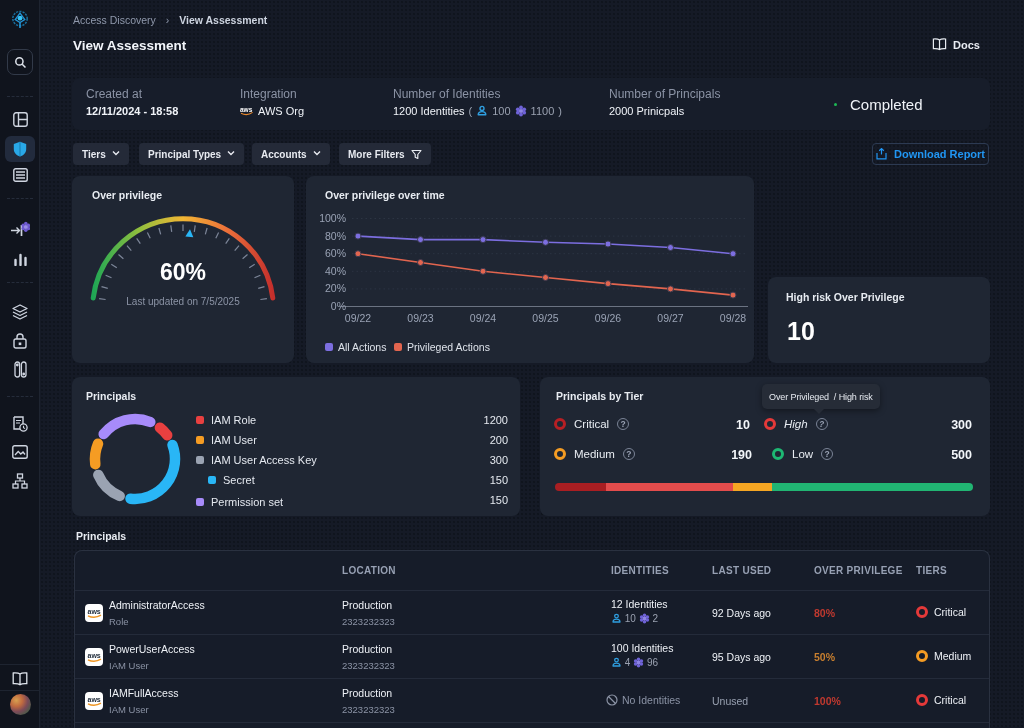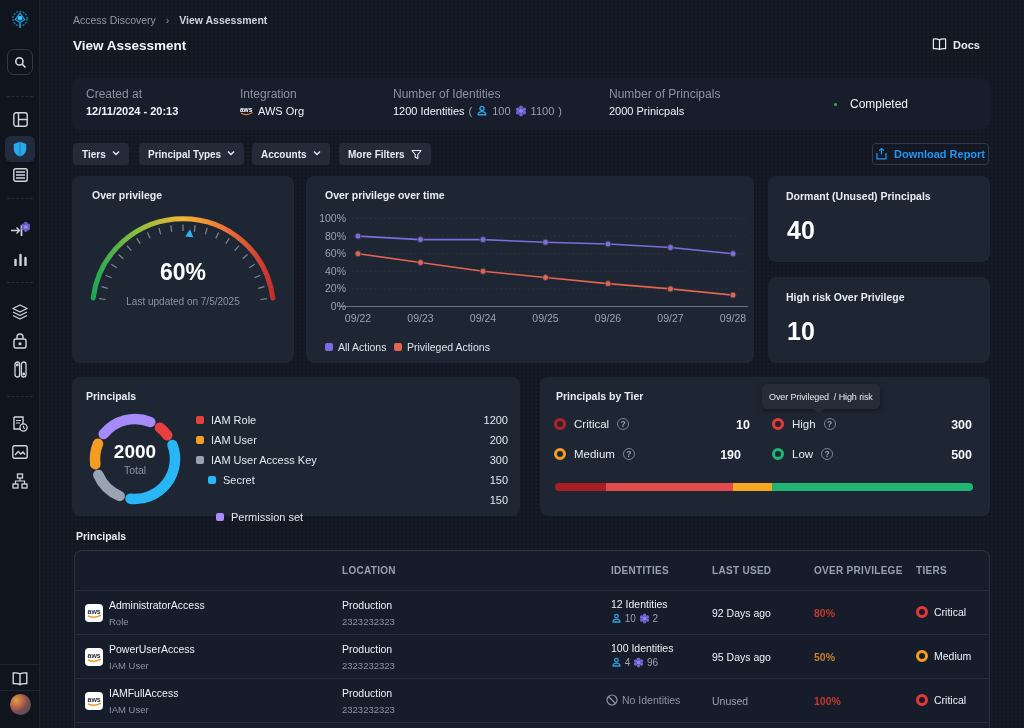--- a/index.html
+++ b/index.html
@@ -112,21 +112,21 @@
 <div id="main">
   <div id="breadcrumb">Access Discovery <span class="sep">›</span> <span class="cur">View Assessment</span></div>
   <div id="pagetitle">View Assessment</div>
   <div id="docsbtn"><svg width="15" height="13" viewBox="0 0 15 13">
         <path d="M7.5 2 C6.2 0.9 4.2 0.8 1.4 1 L1.4 10.6 C4.2 10.4 6.2 10.6 7.5 11.6 C8.8 10.6 10.8 10.4 13.6 10.6 L13.6 1 C10.8 0.8 8.8 0.9 7.5 2 Z M7.5 2 L7.5 11.6" fill="none" stroke="#e8ecf2" stroke-width="1.2"></path>
       </svg>Docs</div>
 
   <div id="banner">
     <div class="bn-col" style="left:14px;">
       <div class="bn-label">Created at</div>
-      <div class="bn-value" style="font-weight:bold;">12/11/2024 - 20:13</div>
+      <div class="bn-value" style="font-weight:bold;">12/11/2024 - 18:58</div>
     </div>
     <div class="bn-col" style="left:168px;">
       <div class="bn-label">Integration</div>
       <div class="bn-value"><svg width="14" height="10" viewBox="0 0 14 10">
             <text x="0" y="6" font-size="6.5" font-weight="bold" fill="#fff" font-family="Liberation Sans">aws</text>
             <path d="M1 7.2 Q7 10.4 12.6 6.4" fill="none" stroke="#e8882d" stroke-width="1.1"></path>
           </svg>AWS Org</div>
     </div>
     <div class="bn-col" style="left:321px;">
       <div class="bn-label">Number of Identities</div>
@@ -149,21 +149,21 @@
           </svg>
         <span style="color:#9aa1b0;">1100</span> <span style="color:#9aa1b0;">)</span></div>
     </div>
     <div class="bn-col" style="left:537px;">
       <div class="bn-label">Number of Principals</div>
       <div class="bn-value">2000 Prinicpals</div>
     </div>
     <div id="bn-status" style="left:762px;">
         <span style="width:3px;height:3px;border-radius:50%;background:#1db954;display:inline-block;"></span>
       </div>
-    <div id="bn-status" style="left:778px; font-size:12px; color:#f0f3f8;">Completed</div>
+    <div id="bn-status" style="left:778px; font-size:15px; color:#f0f3f8;">Completed</div>
   </div>
 
   <div class="chip" style="left:33px;">Tiers <svg class="chev" viewBox="0 0 8 8">
         <path d="M1 2.5 L4 5.5 L7 2.5" fill="none" stroke="#e8ebf1" stroke-width="1.4"></path>
       </svg></div>
   <div class="chip" style="left:99px;">Principal Types <svg class="chev" viewBox="0 0 8 8">
         <path d="M1 2.5 L4 5.5 L7 2.5" fill="none" stroke="#e8ebf1" stroke-width="1.4"></path>
       </svg></div>
   <div class="chip" style="left:212px;">Accounts <svg class="chev" viewBox="0 0 8 8">
         <path d="M1 2.5 L4 5.5 L7 2.5" fill="none" stroke="#e8ebf1" stroke-width="1.4"></path>
@@ -258,74 +258,66 @@
         <circle cx="427" cy="119.1" r="3" fill="#e2654f" stroke="#3a3a50" stroke-width="1"></circle>
       </svg>
     <div style="position:absolute; left:0; top:0; width:448px; height:187px; font-size:10.5px; color:#dde2ea;">
       <span style="position:absolute; left:19px; top:167px; width:8px; height:8px; border-radius:2px; background:#7c6ee0;"></span>
       <span style="position:absolute; left:32px; top:165px;">All Actions</span>
       <span style="position:absolute; left:88px; top:167px; width:8px; height:8px; border-radius:2px; background:#e2654f;"></span>
       <span style="position:absolute; left:101px; top:165px;">Privileged Actions</span>
     </div>
   </div>
 
-  <div class="card" id="card-dorm">
-    <div class="card-title" style="left:18px; top:14px;">Dormant (Unused) Principals</div>
-    <div class="big-num">40</div>
-  </div>
   <div class="card" id="card-high">
     <div class="card-title" style="left:18px; top:14px;">High risk Over Privilege</div>
     <div class="big-num">10</div>
   </div>
 
   <div class="card" id="card-donut">
     <div class="card-title" style="left:14px; top:13px;">Principals</div>
     <svg id="donut" style="position:absolute; left:8px; top:27px;" width="110" height="110" viewBox="0 0 110 110">
         <path d="M23.7 30.1 A 40 40 0 0 1 70.3 18.0" fill="none" stroke="#a78bfa" stroke-width="10.5" stroke-linecap="round"></path>
         <path d="M79.9 23.7 A 40 40 0 0 1 87.2 31.2" fill="none" stroke="#e84040" stroke-width="10.5" stroke-linecap="round"></path>
         <path d="M92.5 41.0 A 40 40 0 0 1 50.5 94.7" fill="none" stroke="#29b6f6" stroke-width="10.5" stroke-linecap="round"></path>
         <path d="M39.7 92.0 A 40 40 0 0 1 18.3 70.9" fill="none" stroke="#9aa3b2" stroke-width="10.5" stroke-linecap="round"></path>
         <path d="M15.3 60.2 A 40 40 0 0 1 18.0 39.7" fill="none" stroke="#f59c23" stroke-width="10.5" stroke-linecap="round"></path>
       </svg>
-    <div style="position:absolute; left:8px; top:27px; width:110px; height:110px; display:flex; flex-direction:column; align-items:center; justify-content:center;">
-      <div style="font-size:19px; font-weight:bold; color:#fff; line-height:1;">2000</div>
-      <div style="font-size:10.5px; color:#8b93a5; margin-top:3px;">Total</div>
-    </div>
     <div class="leg-row" style="left:124px; top:37px;"><span class="leg-sq" style="background:#e84040;"></span>IAM Role</div>
     <div class="leg-row" style="left:124px; top:57px;"><span class="leg-sq" style="background:#f59c23;"></span>IAM User</div>
     <div class="leg-row" style="left:124px; top:77px;"><span class="leg-sq" style="background:#9aa3b2;"></span>IAM User Access Key</div>
     <div class="leg-row" style="left:136px; top:97px;"><span class="leg-sq" style="background:#29b6f6;"></span>Secret</div>
-    <div class="leg-row" style="left:124px; top:134px;margin-left:20px;"><span class="leg-sq" style="background:#a78bfa;"></span>Permission set</div>
+    <div class="leg-row" style="left:124px; top:119px;"><span class="leg-sq" style="background:#a78bfa;"></span>Permission set</div>
     <div class="leg-val" style="left:396px; top:37px;">1200</div>
     <div class="leg-val" style="left:396px; top:57px;">200</div>
     <div class="leg-val" style="left:396px; top:77px;">300</div>
     <div class="leg-val" style="left:396px; top:97px;">150</div>
     <div class="leg-val" style="left:396px; top:117px;">150</div>
   </div>
 
   <div class="card" id="card-tier">
     <div class="card-title" style="left:16px; top:13px;">Principals by Tier</div>
     <div class="tier-row" style="left:14px; top:41px;">
         <span class="ring" style="border:3.5px solid #b71f24;"></span>
         <span class="tier-name">Critical</span>
         <span class="qm">?</span>
       </div>
     <div class="tier-val" style="left:165px; top:41px; text-align:right; width:45px;">10</div>
-    <div class="tier-row" style="left:232px; top:41px;">
+    <div class="tier-row" style="left:224px; top:41px;font-style:italic;">
         <span class="ring" style="border:3.5px solid #e53939;"></span>
         <span class="tier-name">High</span>
         <span class="qm">?</span>
       </div>
     <div class="tier-val" style="left:387px; top:41px; text-align:right; width:45px;">300</div>
     <div class="tier-row" style="left:14px; top:71px;">
         <span class="ring" style="border:3.5px solid #f59c23;"></span>
         <span class="tier-name">Medium</span>
         <span class="qm">?</span>
       </div>
-    <div class="tier-val" style="left:156px; top:71px; text-align:right; width:45px;">190</div>
+    <div class="tier-val" style="left:167px; top:71px; text-align:right; width:45px;">190</div>
     <div class="tier-row" style="left:232px; top:71px;">
         <span class="ring" style="border:3.5px solid #1db873;"></span>
         <span class="tier-name">Low</span>
         <span class="qm">?</span>
       </div>
     <div class="tier-val" style="left:387px; top:71px; text-align:right; width:45px;">500</div>
     <div id="tierbar">
       <span style="width:12.2%; background:#a91e22;"></span>
       <span style="width:30.4%; background:#e34c4c;"></span>
       <span style="width:9.4%; background:#f5a623;"></span>

